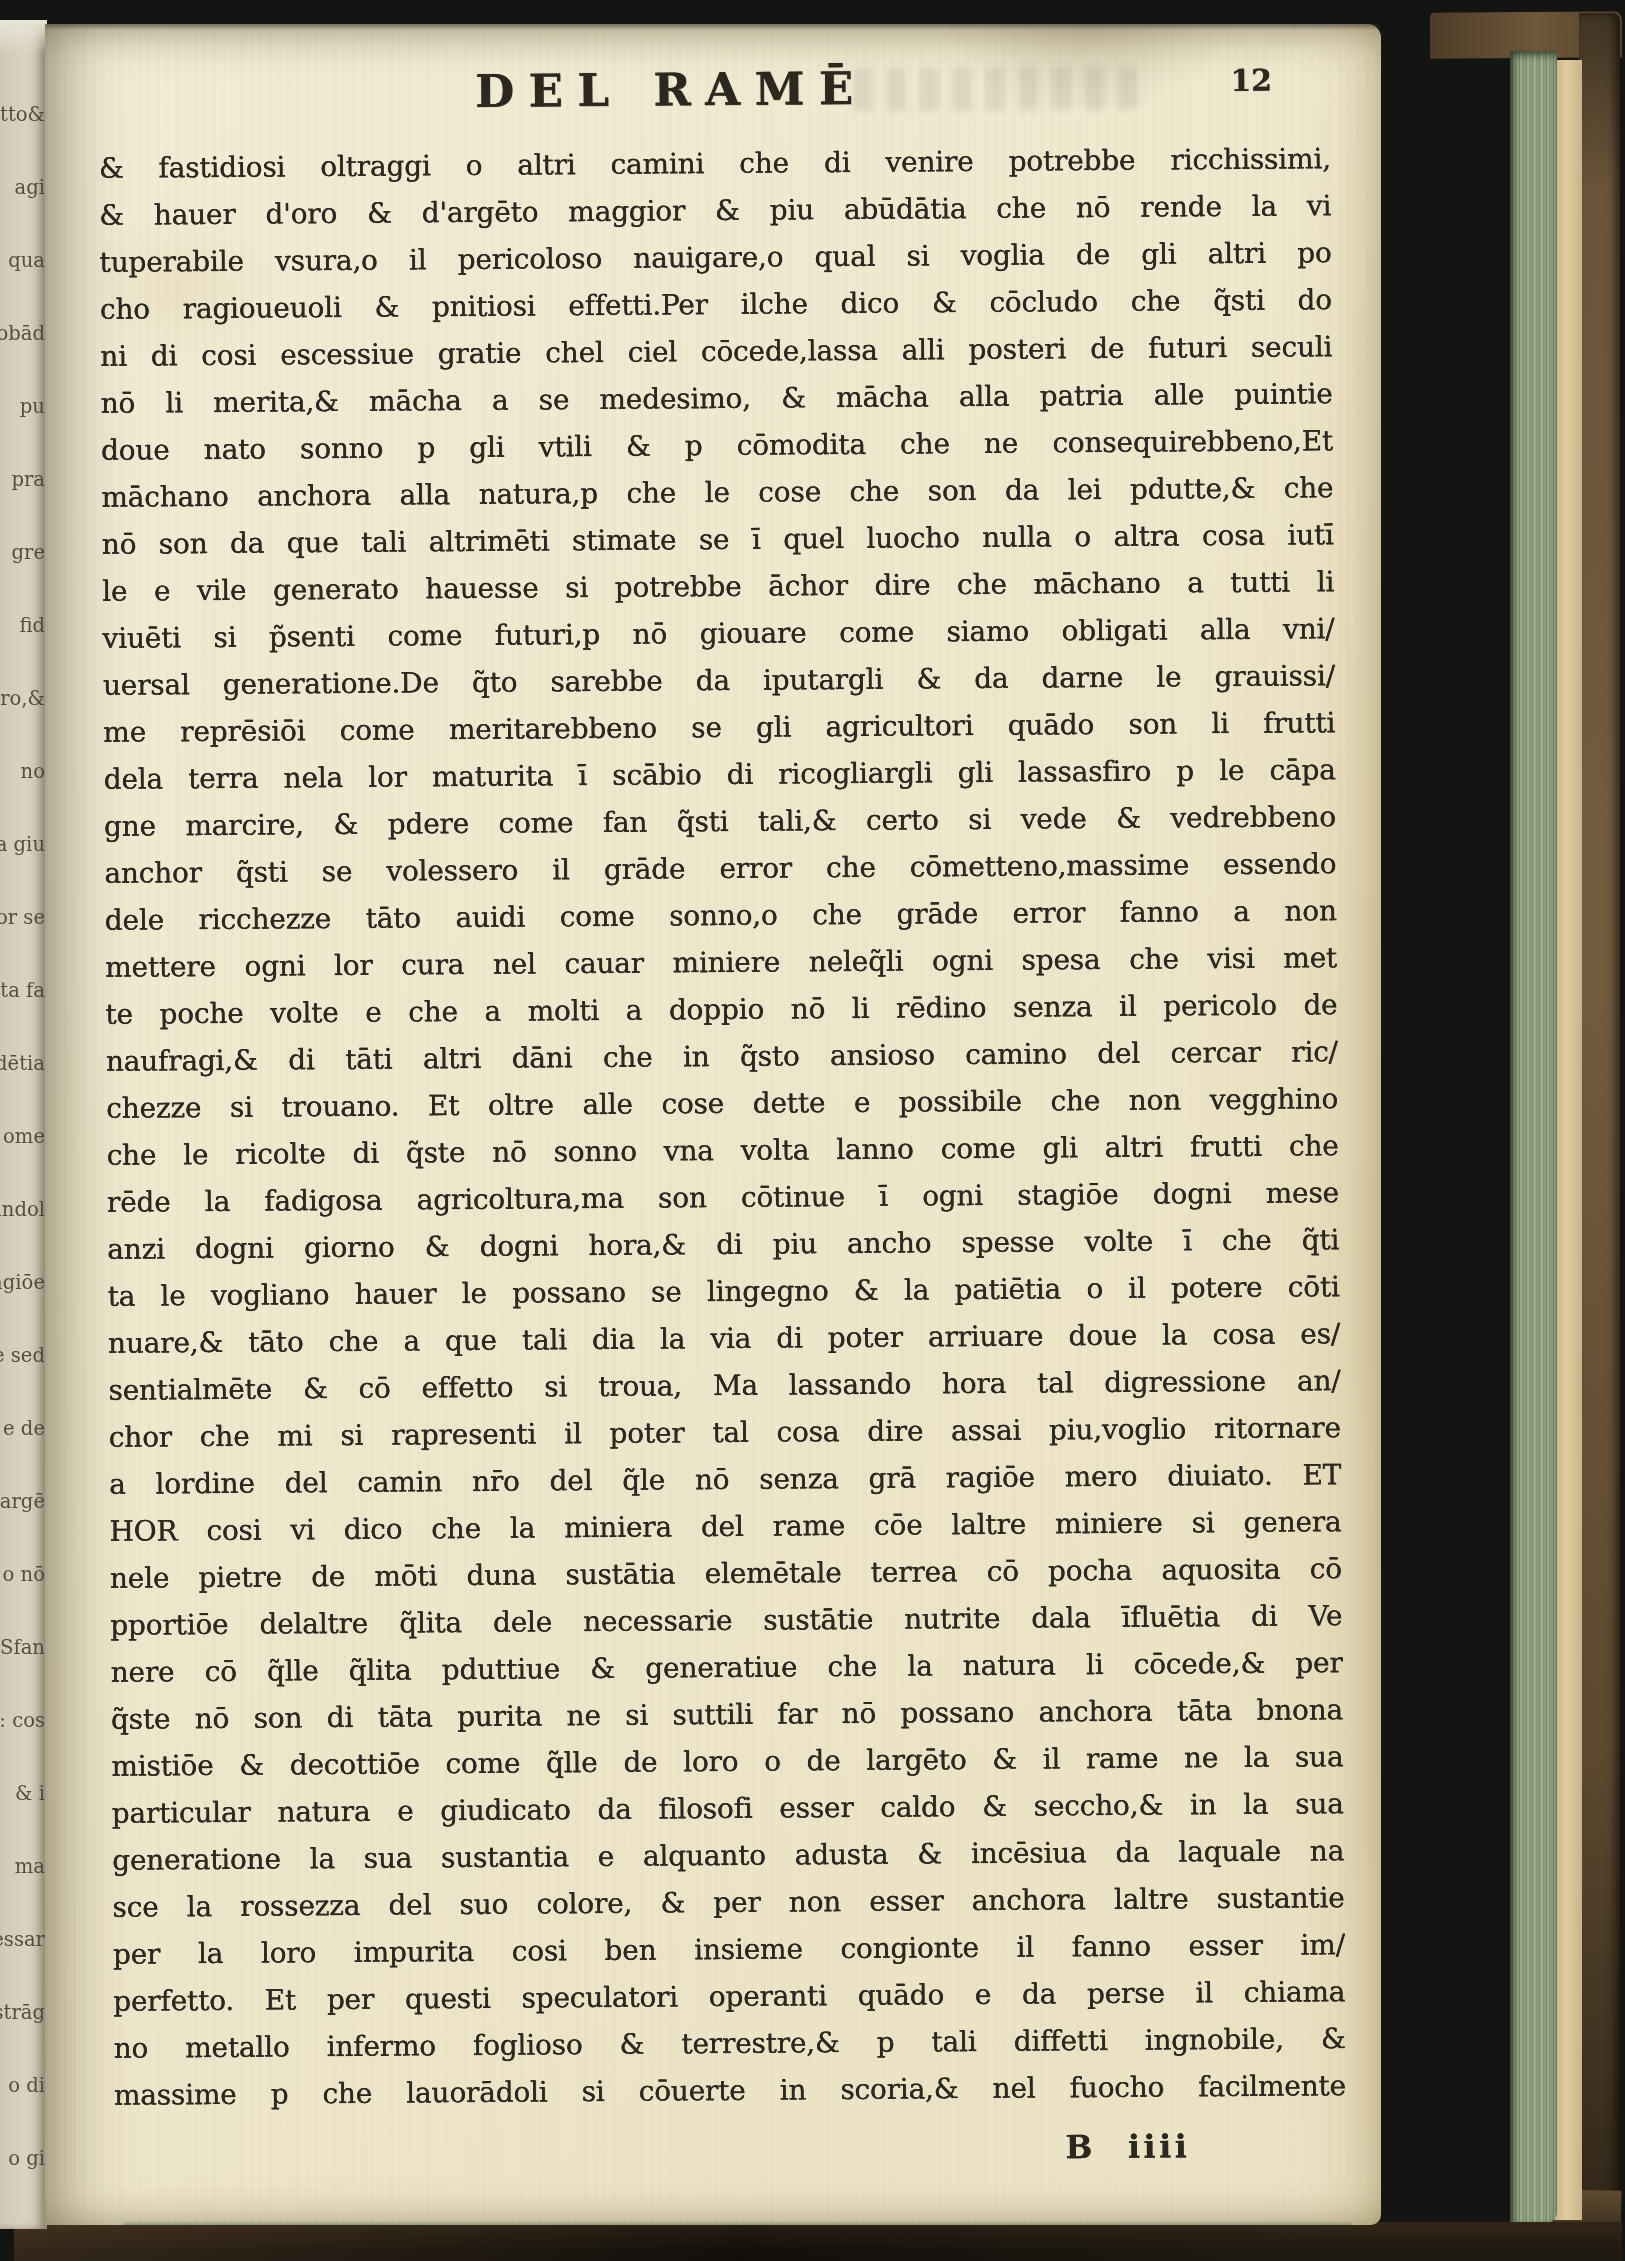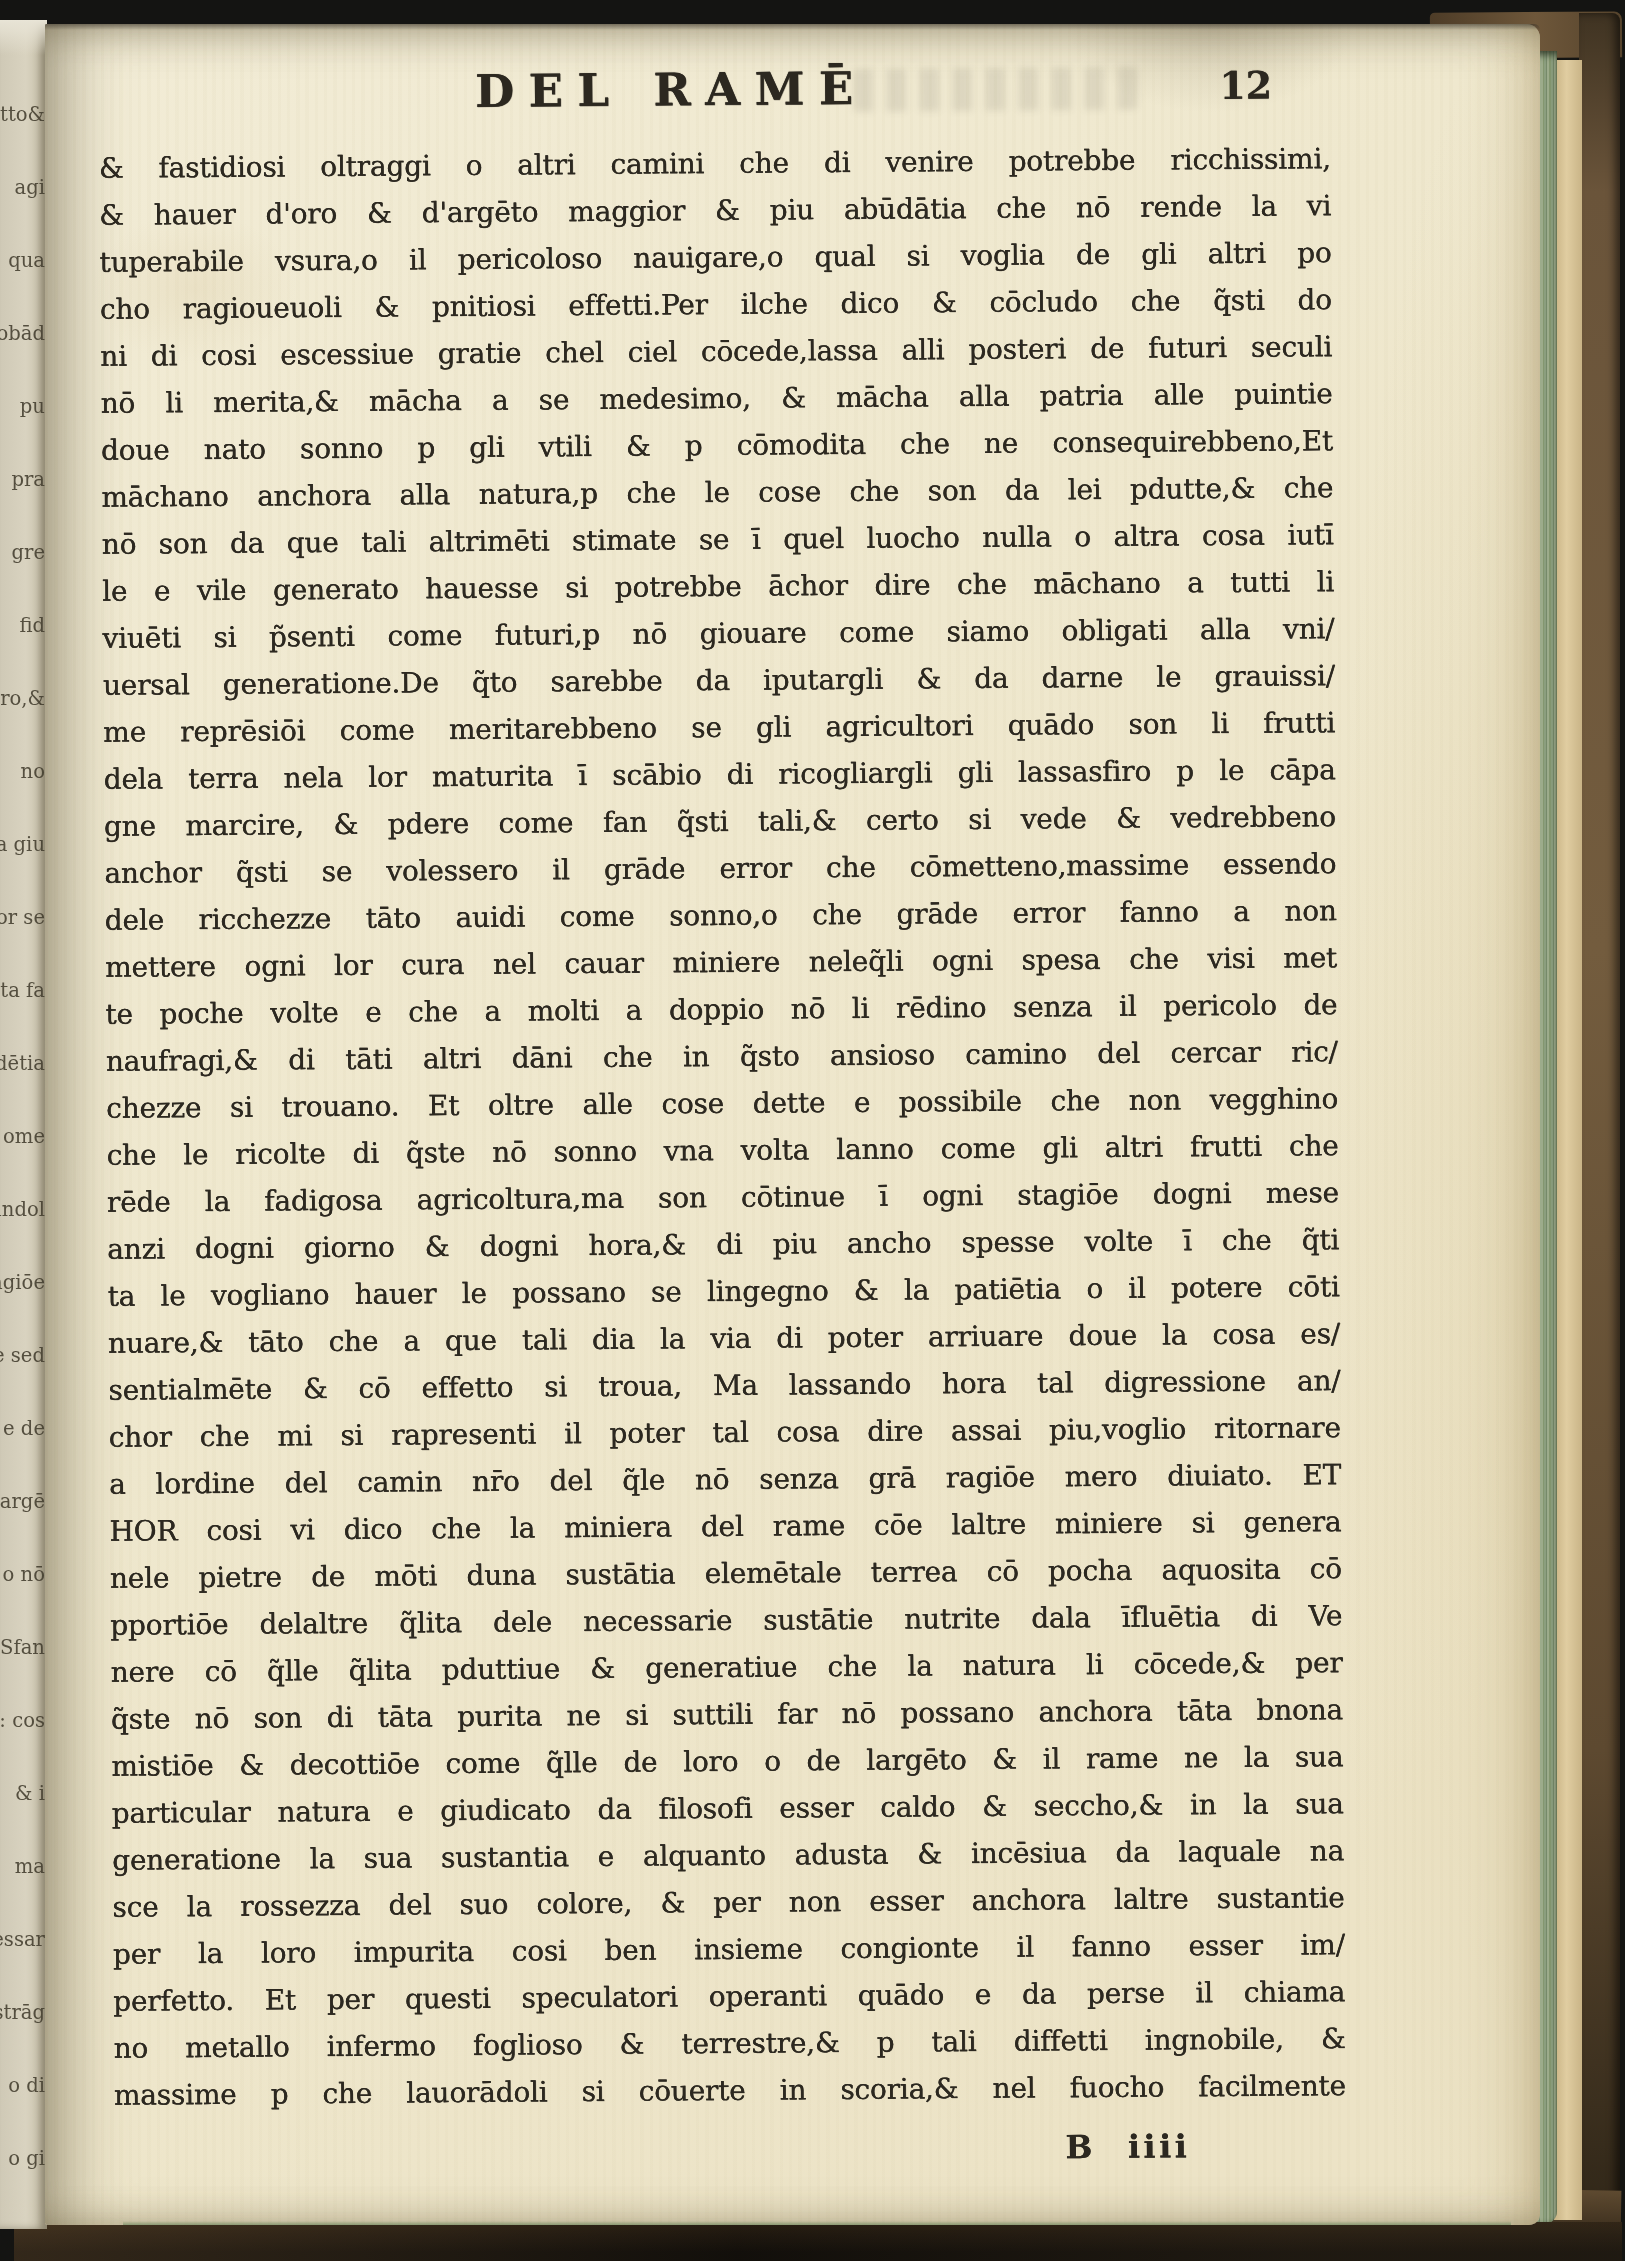--- a/index.html
+++ b/index.html
@@ -34,48 +34,48 @@
     background:linear-gradient(90deg,#cfc9b6,#d9d3c0 55%,#c2bba4);
     box-shadow:inset -6.8px 0 7.8px rgba(80,72,52,.45);}
   .gutter-page::before{content:"";position:absolute;left:0;top:0;width:100%;height:35px;
     background:linear-gradient(180deg,#e9e5d7,rgba(233,229,215,0));}
   .frag-col{position:absolute;left:0;top:83px;bottom:59px;width:43px;display:flex;
     flex-direction:column;justify-content:space-between;align-items:flex-end;}
   .frag{font-size:19.6px;color:rgba(66,60,46,.88);filter:blur(0.2px);white-space:nowrap;
     transform:translateX(2px);}
 
   
-  .page{position:absolute;left:45px;top:24.4px;width:1467px;height:2201px;z-index:7;
+  .page{position:absolute;left:45px;top:24.4px;width:1336px;height:2201px;z-index:7;
     background:
       radial-gradient(205px 127px at 78% 0%, rgba(150,140,115,.30), transparent 70%),
       radial-gradient(147px 108px at 10% 12%, rgba(205,185,140,.20), transparent 70%),
       radial-gradient(293px 1760px at 100% 55%, rgba(205,185,130,.22), transparent 72%),
       repeating-linear-gradient(90deg, rgba(213,203,168,.10) 0 3.4px, rgba(0,0,0,0) 3.4px 9.3px),
       linear-gradient(135deg,#f2ecd6,#efe8ce 40%,#ece3c6 85%);
     border-radius:1.5px 13.7px 10.8px 2.4px;
     box-shadow:
       inset 46px 0 64px -29px rgba(95,86,60,.55),
       inset -37px 0 59px -25.4px rgba(150,125,70,.40),
       inset 0 28px 44px -25.4px rgba(105,96,72,.55),
-      inset 0 -22px 34px -20.5px rgba(118,108,78,.35); padding-left: 28px;}
+      inset 0 -22px 34px -20.5px rgba(118,108,78,.35);}
   .page::before{content:"";position:absolute;left:0;top:0;width:100%;height:5.9px;
     background:linear-gradient(180deg,rgba(58,53,43,.55),rgba(58,53,43,0));border-radius:1.5px 13.7px 0 0;}
   .page::after{content:"";position:absolute;left:78px;right:29px;bottom:0;height:4.9px;
     background:linear-gradient(0deg,rgba(128,148,108,.85),rgba(128,148,108,0));}
 
   
   .content{position:absolute;left:53px;top:39px;width:1232px;transform:rotate(-0.45deg);
     transform-origin:50% 0;color:#2c2820;}
   .header-row{position:relative;height:60px;margin-bottom:16.6px;}
   .title{position:absolute;left:377px;top:0;font-size:45px;font-weight:700;letter-spacing:.32em;
     white-space:nowrap;text-shadow:0 0 0.7px rgba(44,40,32,.9),0.5px 0.5px 0.5px rgba(44,40,32,.45);}
   .ghost{position:absolute;left:755px;top:6.8px;width:284px;height:43px;border-radius:4.9px;
     background:repeating-linear-gradient(90deg,rgba(70,65,55,.20) 0 19.6px,rgba(0,0,0,0) 19.6px 33px);
     filter:blur(3.9px);opacity:.55;}
-  .pagenum{position:absolute;right:58px;top:3.9px;font-size:38px;font-weight:700;
+  .pagenum{position:absolute;right:58px;top:3.9px;font-size:30px;font-weight:700;
     text-shadow:0 0 0.7px rgba(44,40,32,.9);}
   .body{width:100%;}
   .line{height:47px;line-height:47px;font-size:28px;letter-spacing:-0.2px;word-spacing:0.5px;
     text-align:justify;text-align-last:justify;
     text-shadow:0 0 0.6px rgba(44,40,32,.85),0.3px 0.2px 0.4px rgba(44,40,32,.55);}
   .signature{margin-top:17.6px;margin-left:951px;font-size:32px;font-weight:700;
     word-spacing:17.6px;letter-spacing:3.4px;
     text-shadow:0 0 0.6px rgba(44,40,32,.85);}
 </style>
 </head>

